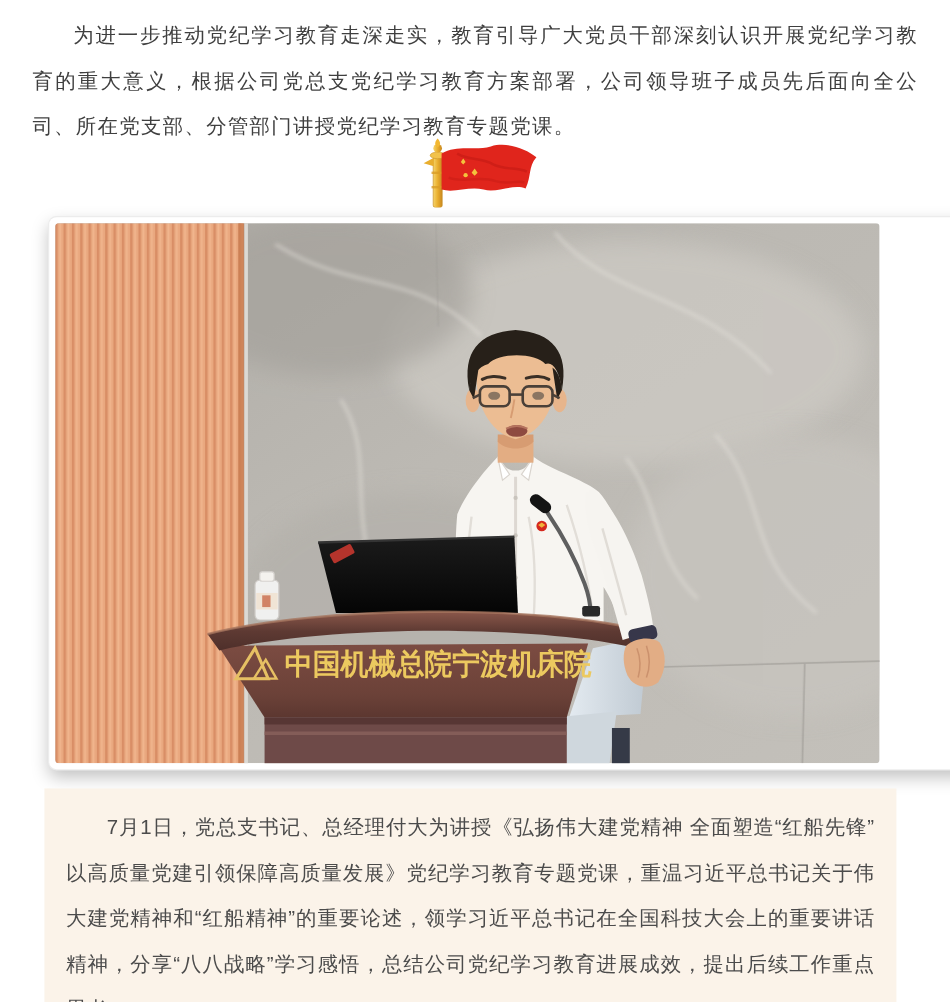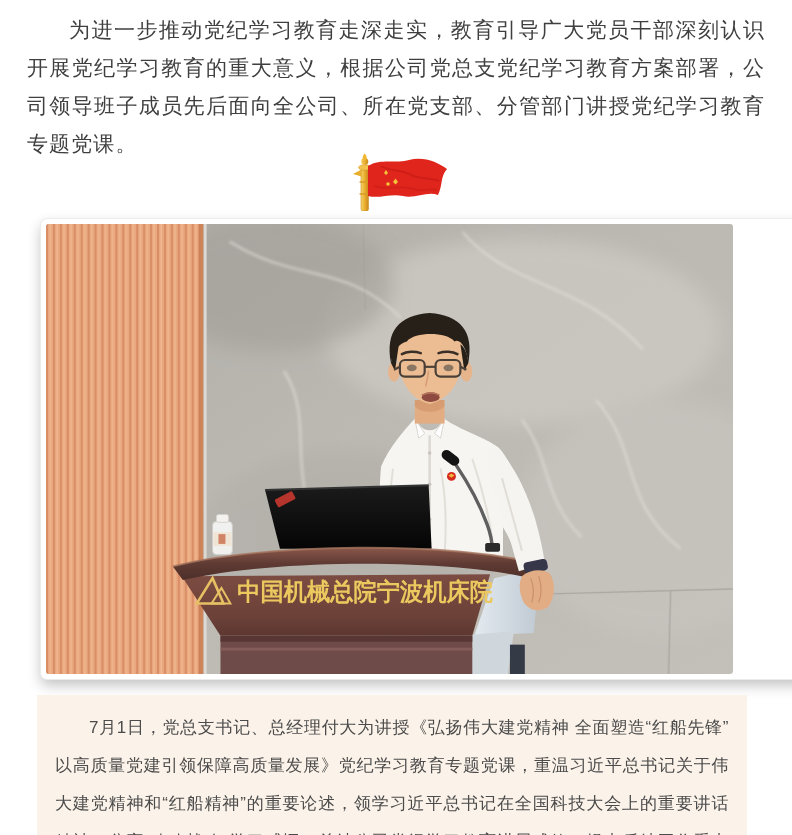--- a/index.html
+++ b/index.html
@@ -3,21 +3,21 @@
 <meta charset="utf-8">
 <style>
   html,body{margin:0;padding:0;}
   body{
     width:792px;height:835px;overflow:hidden;background:#ffffff;
     font-family:"Liberation Sans","DejaVu Sans",sans-serif;
   }
   .article{padding:0 27px;}
   .intro{
     margin:11px 0 0 0;
-    font-size:21px;line-height:38px;color:#3f3f3f;
+    font-size:17px;line-height:38px;color:#3f3f3f;
     text-align:justify;text-indent:2em;letter-spacing:1.1px;
   }
   .divider{margin:-10px 0 0 0;text-align:center;height:58px;}
   .divider svg{display:inline-block;}
   .photo-frame{
     margin:8px auto 0 auto;width:789px;box-sizing:border-box;
     background:#fff;padding:5px;border-radius:6px;
     box-shadow:0 0 0 1px #ececec,0 6px 14px rgba(0,0,0,0.25);
   }
   .photo-frame svg{display:block;border-radius:3px;}

